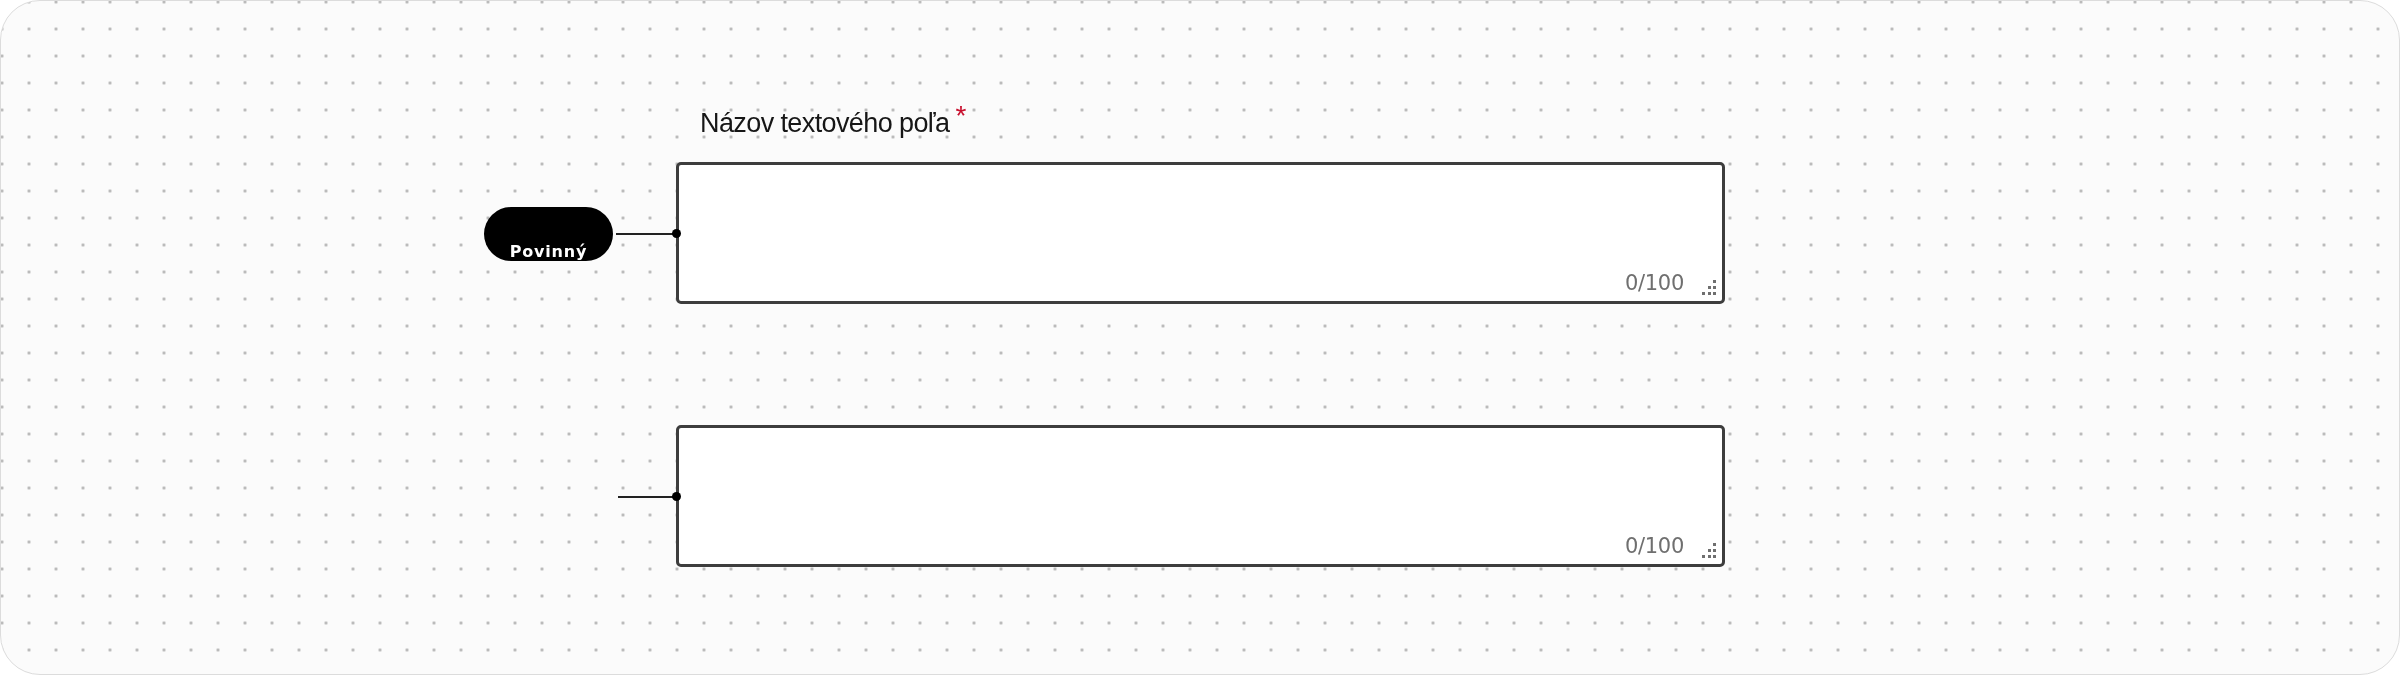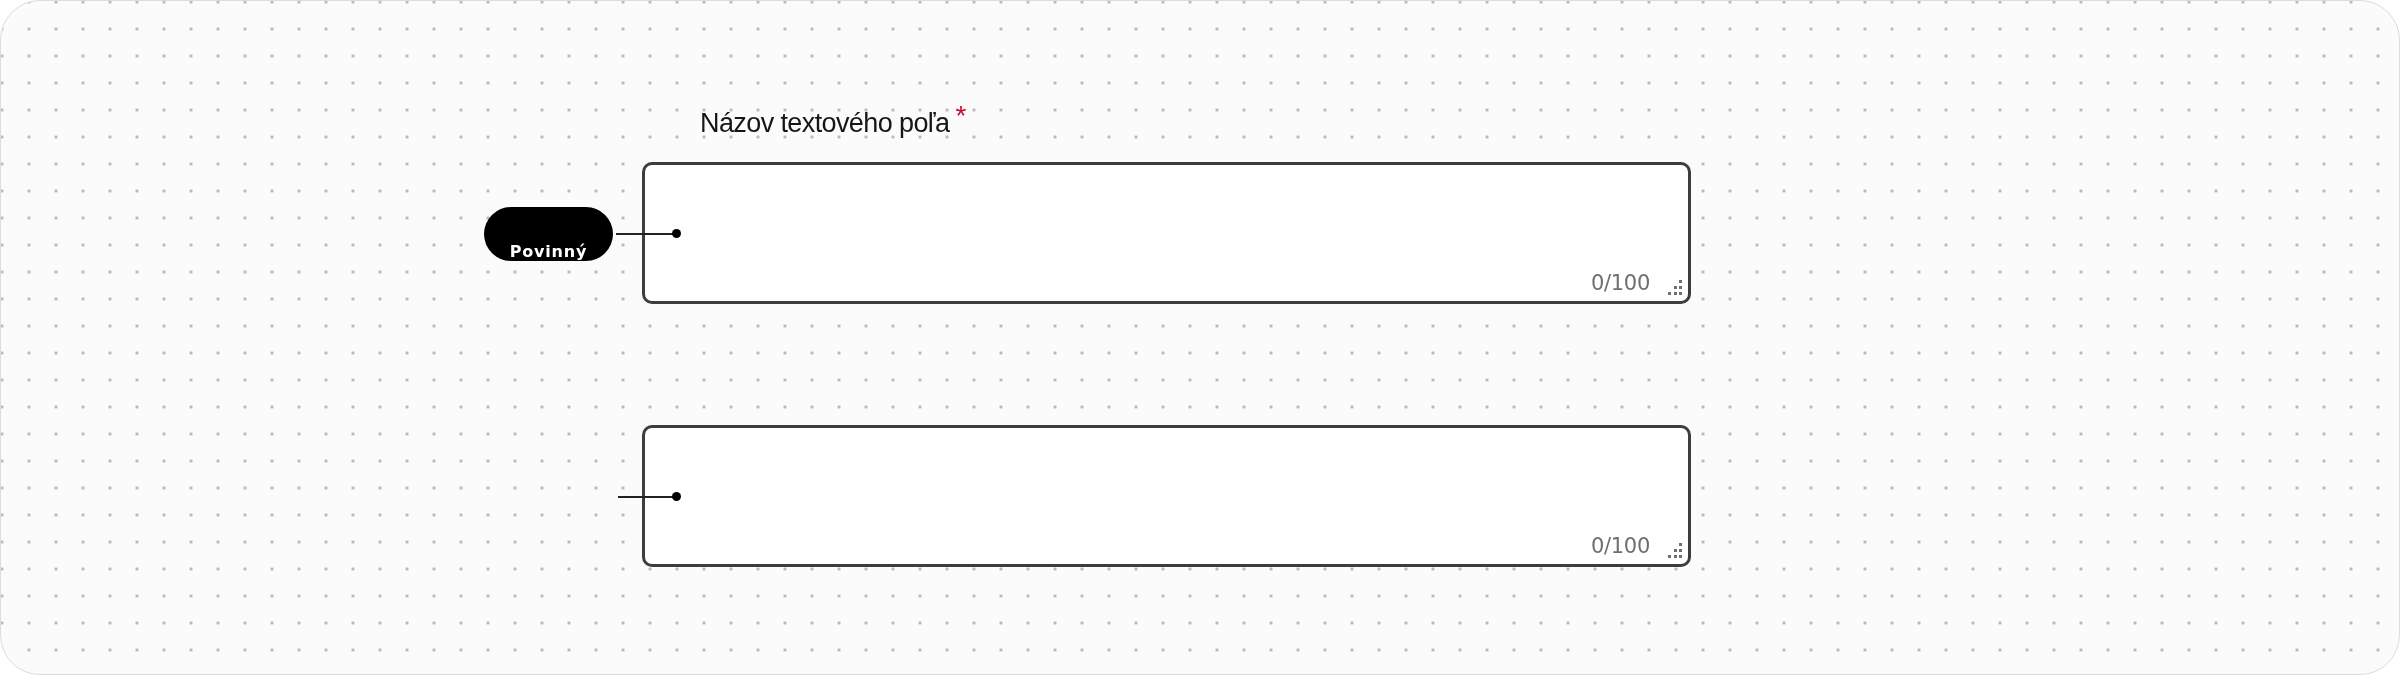--- a/index.html
+++ b/index.html
@@ -39,25 +39,25 @@
       margin-left: 6px;
       position: relative;
       top: -7px;
     }
     .field-label .opt {
       color: #7a7a7a;
       margin-left: 6px;
     }
     .textarea {
       position: absolute;
-      left: 641px;
+      left: 675px;
       width: 1049px;
       height: 142px;
       border: 3px solid #3d3d3d;
-      border-radius: 10px;
+      border-radius: 5px;
       background: #ffffff;
       box-sizing: border-box;
     }
     .counter {
       position: absolute;
       right: 38px;
       bottom: 6px;
       font-family: "DejaVu Sans", sans-serif;
       font-size: 21px;
       color: #6f6f6f;

